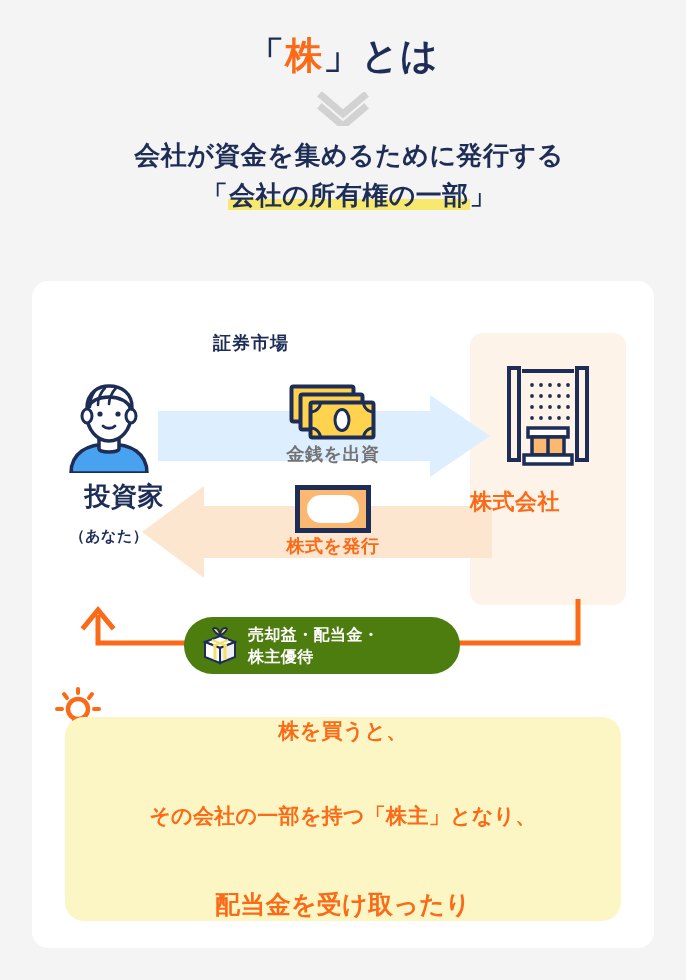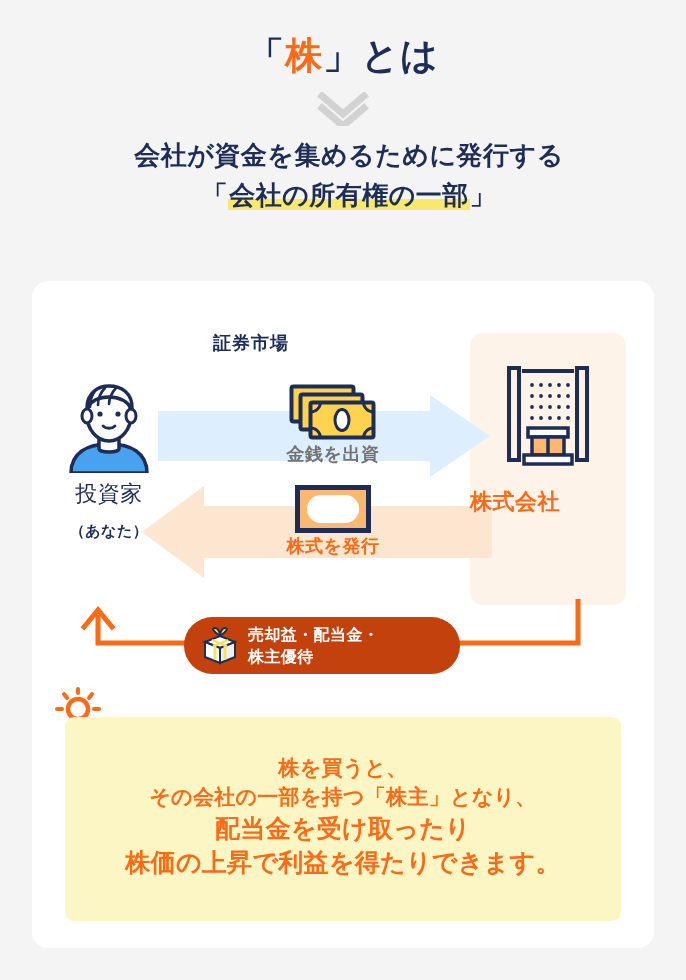--- a/index.html
+++ b/index.html
@@ -54,50 +54,50 @@
   }
   .cert-icon{position:absolute;left:263px;top:204px;width:76px;height:48px;}
   .cap-orange{
     position:absolute;left:196px;top:253px;width:210px;text-align:center;
     font-size:18px;font-weight:bold;color:#fb6a16;letter-spacing:0.5px;
   }
   
   .investor{position:absolute;left:22px;top:100px;width:110px;text-align:center;}
   .investor svg{display:block;margin:0 auto;}
   .investor .name{
-    margin-top:6px;font-size:22px;font-weight:normal;color:#1d2d56;letter-spacing:0.5px;
+    margin-top:6px;font-size:26px;font-weight:bold;color:#1d2d56;letter-spacing:0.5px;text-align:right;
   }
   .investor .sub{
     margin-top:13px;font-size:15px;font-weight:bold;color:#1d2d56;letter-spacing:0.5px;
   }
   
   .company{position:absolute;left:438px;top:84px;width:156px;text-align:left;}
   .company svg{display:block;margin:0 auto;}
   .company .name{
     margin-top:16px;font-size:22px;font-weight:bold;color:#fb6a16;letter-spacing:0.5px;
   }
   
   .connector{position:absolute;left:38px;top:318px;width:560px;height:62px;}
   
   .pill{
     position:absolute;left:152px;top:336px;width:276px;height:57px;
-    background:#c2410c;border-radius:29px;
+    background:#4d7c0f;border-radius:29px;
     display:flex;align-items:center;gap:9px;padding-left:17px;box-sizing:border-box;
   }
   .pill .gift{flex:0 0 auto;}
   .pill .txt{
     color:#ffffff;font-size:16px;font-weight:bold;line-height:1.32;letter-spacing:0.4px;
   }
   
   .bulb{position:absolute;left:21px;top:404px;}
   
   .note{
     position:absolute;left:33px;top:436px;width:556px;height:204px;
-    background:#fcf6c4;border-radius:9px;
-    display:flex;flex-direction:column;align-items:center;justify-content:center;font-family:Liberation Mono, monospace;
+    background:#fcf6c4;border-radius:19px;
+    display:flex;flex-direction:column;align-items:center;justify-content:space-between;
   }
   .note .l{
     color:#fb6a16;font-weight:bold;text-align:center;letter-spacing:0.3px;line-height:1.36;
   }
   .note .s{font-size:21px;}
   .note .b{font-size:25px;}
 </style>
 </head>
 <body>
 
@@ -234,16 +234,15 @@
       <line x1="39" y1="9" x2="36" y2="13"></line>
       <line x1="4" y1="24" x2="9" y2="24"></line>
       <line x1="46" y1="24" x2="41" y2="24"></line>
     </g>
   </svg>
 
   <div class="note">
     <div class="l s">株を買うと、</div>
     <div class="l s">その会社の一部を持つ「株主」となり、</div>
     <div class="l b">配当金を受け取ったり</div>
-    <div class="l b">株価の上昇で利益を得たりできます。</div>
   </div>
 
 </div>
 
 </body></html>

